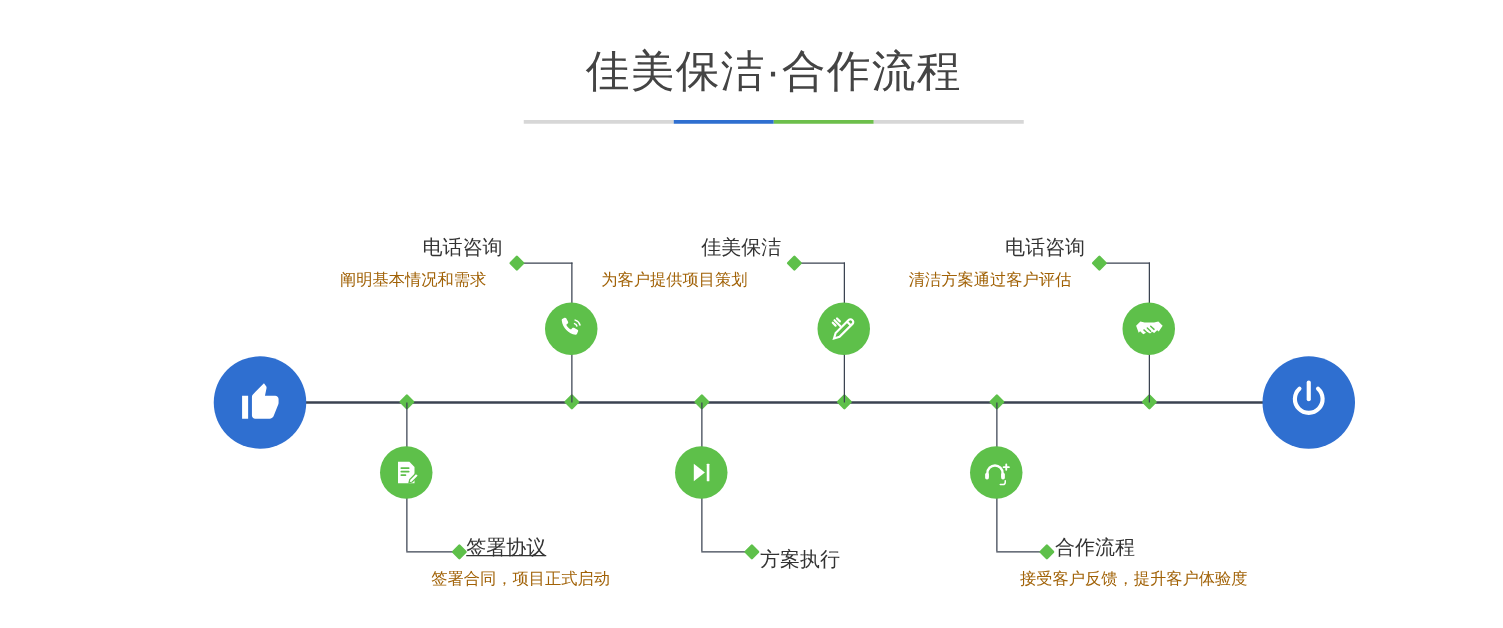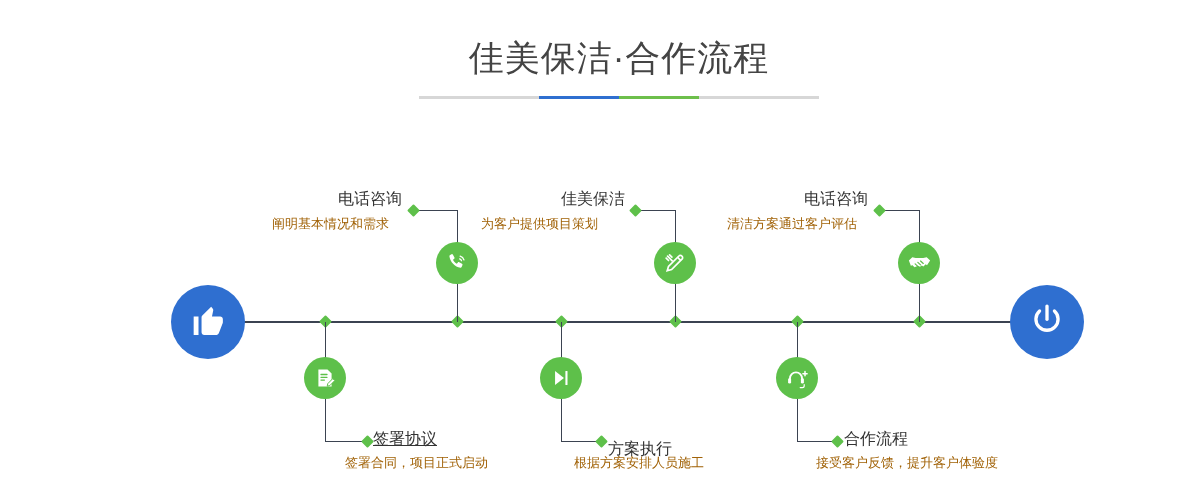--- a/index.html
+++ b/index.html
@@ -178,21 +178,20 @@
   <div class="node-dot" style="left:579px;top:437px;"></div>
   <div class="circle" style="left:522px;top:357px;">
     <span>
       <svg width="22" height="22" viewBox="0 0 24 24" fill="#ffffff" aria-hidden="true">
         <path d="M5.5 4.3L15.2 12 5.5 19.7z"></path>
         <rect x="16.8" y="4.3" width="2.3" height="15.4" rx="0.6"></rect>
       </svg>
     </span>
   </div>
   <div class="label" style="left:590px;top:438px;">方案执行</div>
-  <div class="desc" style="left:556px;top:453px;">根据方案安排人员施工</div>
 
   <div class="conn v" style="left:901px;top:210px;height:112px;"></div>
   <div class="conn h" style="left:861px;top:210px;width:41px;"></div>
   <div class="node-dot" style="left:857px;top:206px;"></div>
   <div class="circle" style="left:880px;top:242px;">
     <span>
       <svg width="25" height="25" viewBox="0 0 24 24" fill="#ffffff" aria-hidden="true">
         <path d="M1.8 9.2l3.3-3.3 3.2.9 3.7-.1 3.6.1 3.3-.9 3.3 3.3-3 4.4-1.2-1-2.3 2.2-1.6-.9-1.6 1.3-2-1.1-3.2 1.6-2.4-2.2-1.1 1z"></path>
         <path d="M7.8 12.4l2.6 2.4M10.4 10.9l2.6 2.5M13 9.6l2.6 2.4" stroke="#5ec04a" stroke-width="1.1" stroke-linecap="round"></path>
       </svg>

